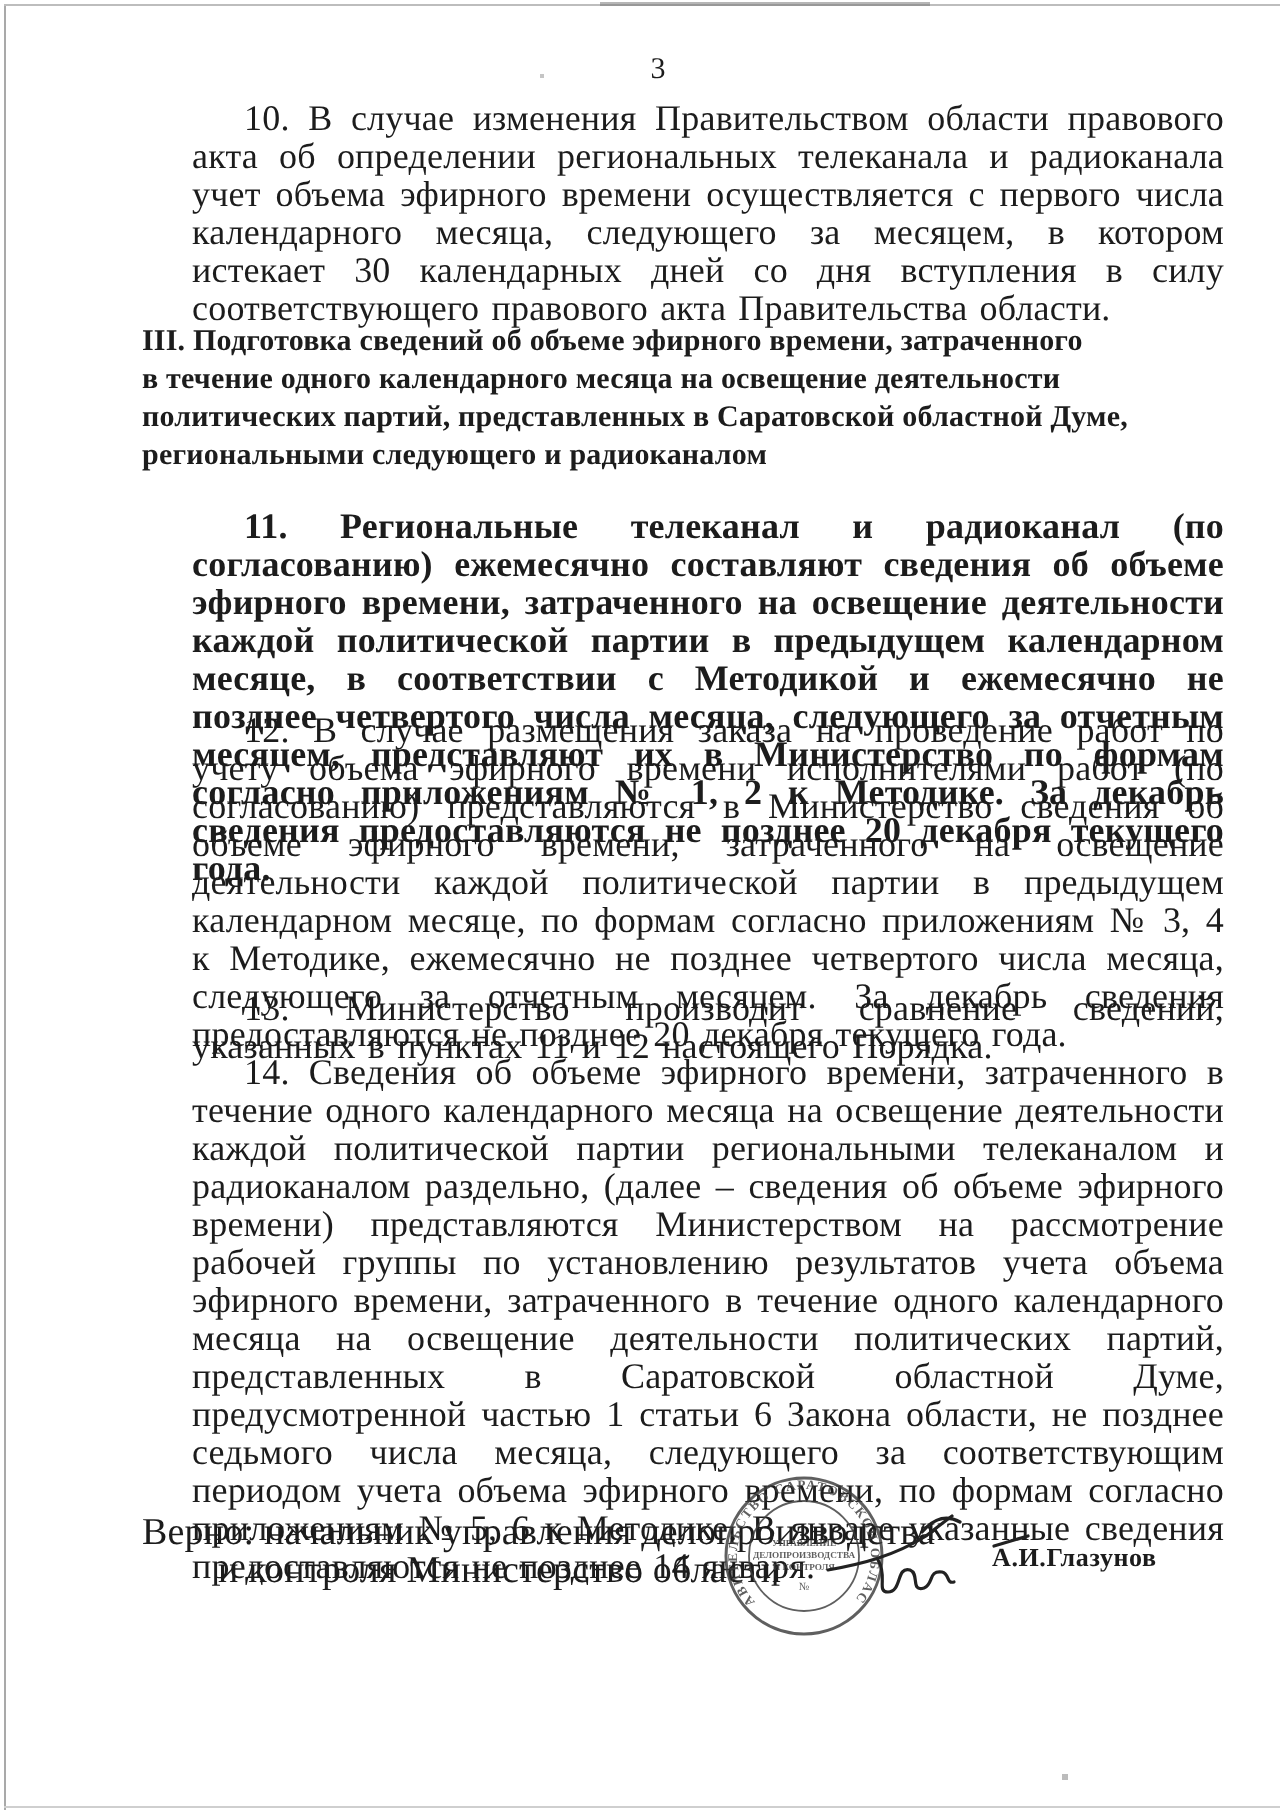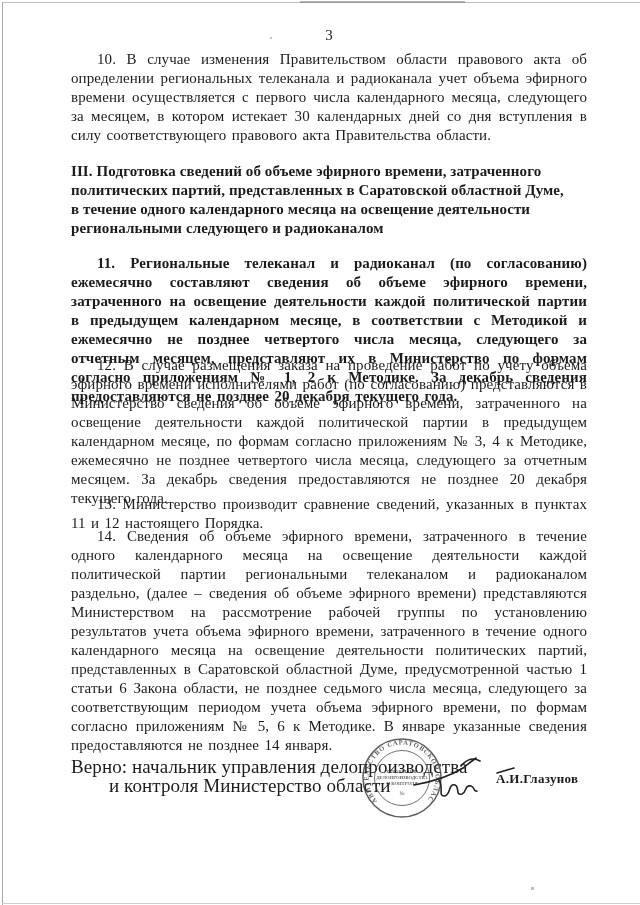--- a/index.html
+++ b/index.html
@@ -16,24 +16,24 @@
   .scan-border-top{position:absolute;left:2px;top:2px;right:0;height:1px;background:#bdbdbd;}
   .scan-border-top-dark{position:absolute;left:300px;top:1px;width:165px;height:2px;background:#7a7a7a;opacity:.55;}
   .scan-border-bottom{position:absolute;left:2px;right:0;bottom:1px;height:1px;background:#cfcfcf;}
   .scan-speck{position:absolute;background:#9f9f9f;}
   .speck-a{left:531px;top:887px;width:3px;height:3px;opacity:.7;}
   .speck-b{left:270px;top:37px;width:2px;height:2px;opacity:.6;}
 
   .content-block{position:absolute;left:71px;width:516px;}
   .page-number{top:26px;text-align:center;font-size:15px;line-height:19px;}
   .para{
-    font-size:15px;line-height:19px;
+    font-size:18px;line-height:19px;
     text-align:justify;text-align-last:left;
     text-indent:26px;
-    word-spacing:1.5px;letter-spacing:0.1px;
+    word-spacing:1.5px;letter-spacing:0.1px;margin-left:25px;
   }
   .p10{top:50px;}
   .heading{
     top:162px;
     font-size:15px;line-height:19px;font-weight:bold;
     text-align:left;letter-spacing:0.1px;
   }
   .p11{top:254px;font-weight:bold;}
   .p12{top:356px;}
   .p13{top:495px;}
@@ -58,22 +58,22 @@
   <div class="scan-border-bottom"></div>
   <div class="scan-speck speck-a"></div>
   <div class="scan-speck speck-b"></div>
 
   <div class="content-block page-number">3</div>
 
   <div class="content-block para p10">10. В случае изменения Правительством области правового акта об определении региональных телеканала и радиоканала учет объема эфирного времени осуществляется с первого числа календарного месяца, следующего за месяцем, в котором истекает 30 календарных дней со дня вступления в силу соответствующего правового акта Правительства области.</div>
 
   <div class="content-block heading">
     <div>III. Подготовка сведений об объеме эфирного времени, затраченного</div>
+    <div>в течение одного календарного месяца на освещение деятельности</div>
     <div>политических партий, представленных в Саратовской областной Думе,</div>
-    <div>в течение одного календарного месяца на освещение деятельности</div>
     <div>региональными следующего и радиоканалом</div>
   </div>
 
   <div class="content-block para p11">11. Региональные телеканал и радиоканал (по согласованию) ежемесячно составляют сведения об объеме эфирного времени, затраченного на освещение деятельности каждой политической партии в предыдущем календарном месяце, в соответствии с Методикой и ежемесячно не позднее четвертого числа месяца, следующего за отчетным месяцем, представляют их в Министерство по формам согласно приложениям № 1, 2 к Методике. За декабрь сведения предоставляются не позднее 20 декабря текущего года.</div>
   <div class="content-block para p12">12. В случае размещения заказа на проведение работ по учету объема эфирного времени исполнителями работ (по согласованию) представляются в Министерство сведения об объеме эфирного времени, затраченного на освещение деятельности каждой политической партии в предыдущем календарном месяце, по формам согласно приложениям № 3, 4 к Методике, ежемесячно не позднее четвертого числа месяца, следующего за отчетным месяцем. За декабрь сведения предоставляются не позднее 20 декабря текущего года.</div>
   <div class="content-block para p13">13. Министерство производит сравнение сведений, указанных в пунктах 11 и 12 настоящего Порядка.</div>
   <div class="content-block para p14">14. Сведения об объеме эфирного времени, затраченного в течение одного календарного месяца на освещение деятельности каждой политической партии региональными телеканалом и радиоканалом раздельно, (далее – сведения об объеме эфирного времени) представляются Министерством на рассмотрение рабочей группы по установлению результатов учета объема эфирного времени, затраченного в течение одного календарного месяца на освещение деятельности политических партий, представленных в Саратовской областной Думе, предусмотренной частью 1 статьи 6 Закона области, не позднее седьмого числа месяца, следующего за соответствующим периодом учета объема эфирного времени, по формам согласно приложениям № 5, 6 к Методике. В январе указанные сведения предоставляются не позднее 14 января.</div>
 
   <div class="signature-block">
     <div class="certify-line certify-1">Верно: начальник управления делопроизводства</div>

